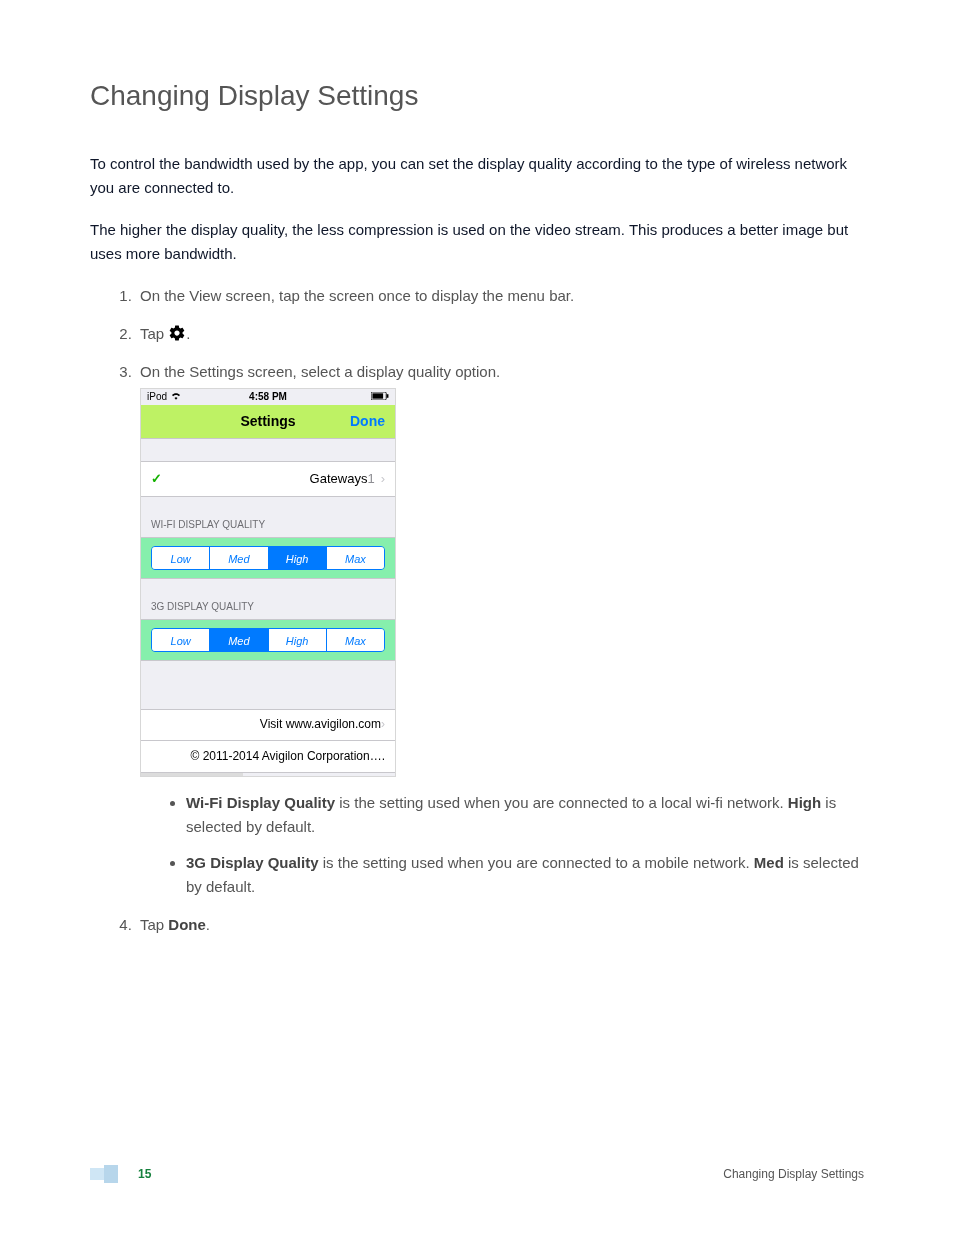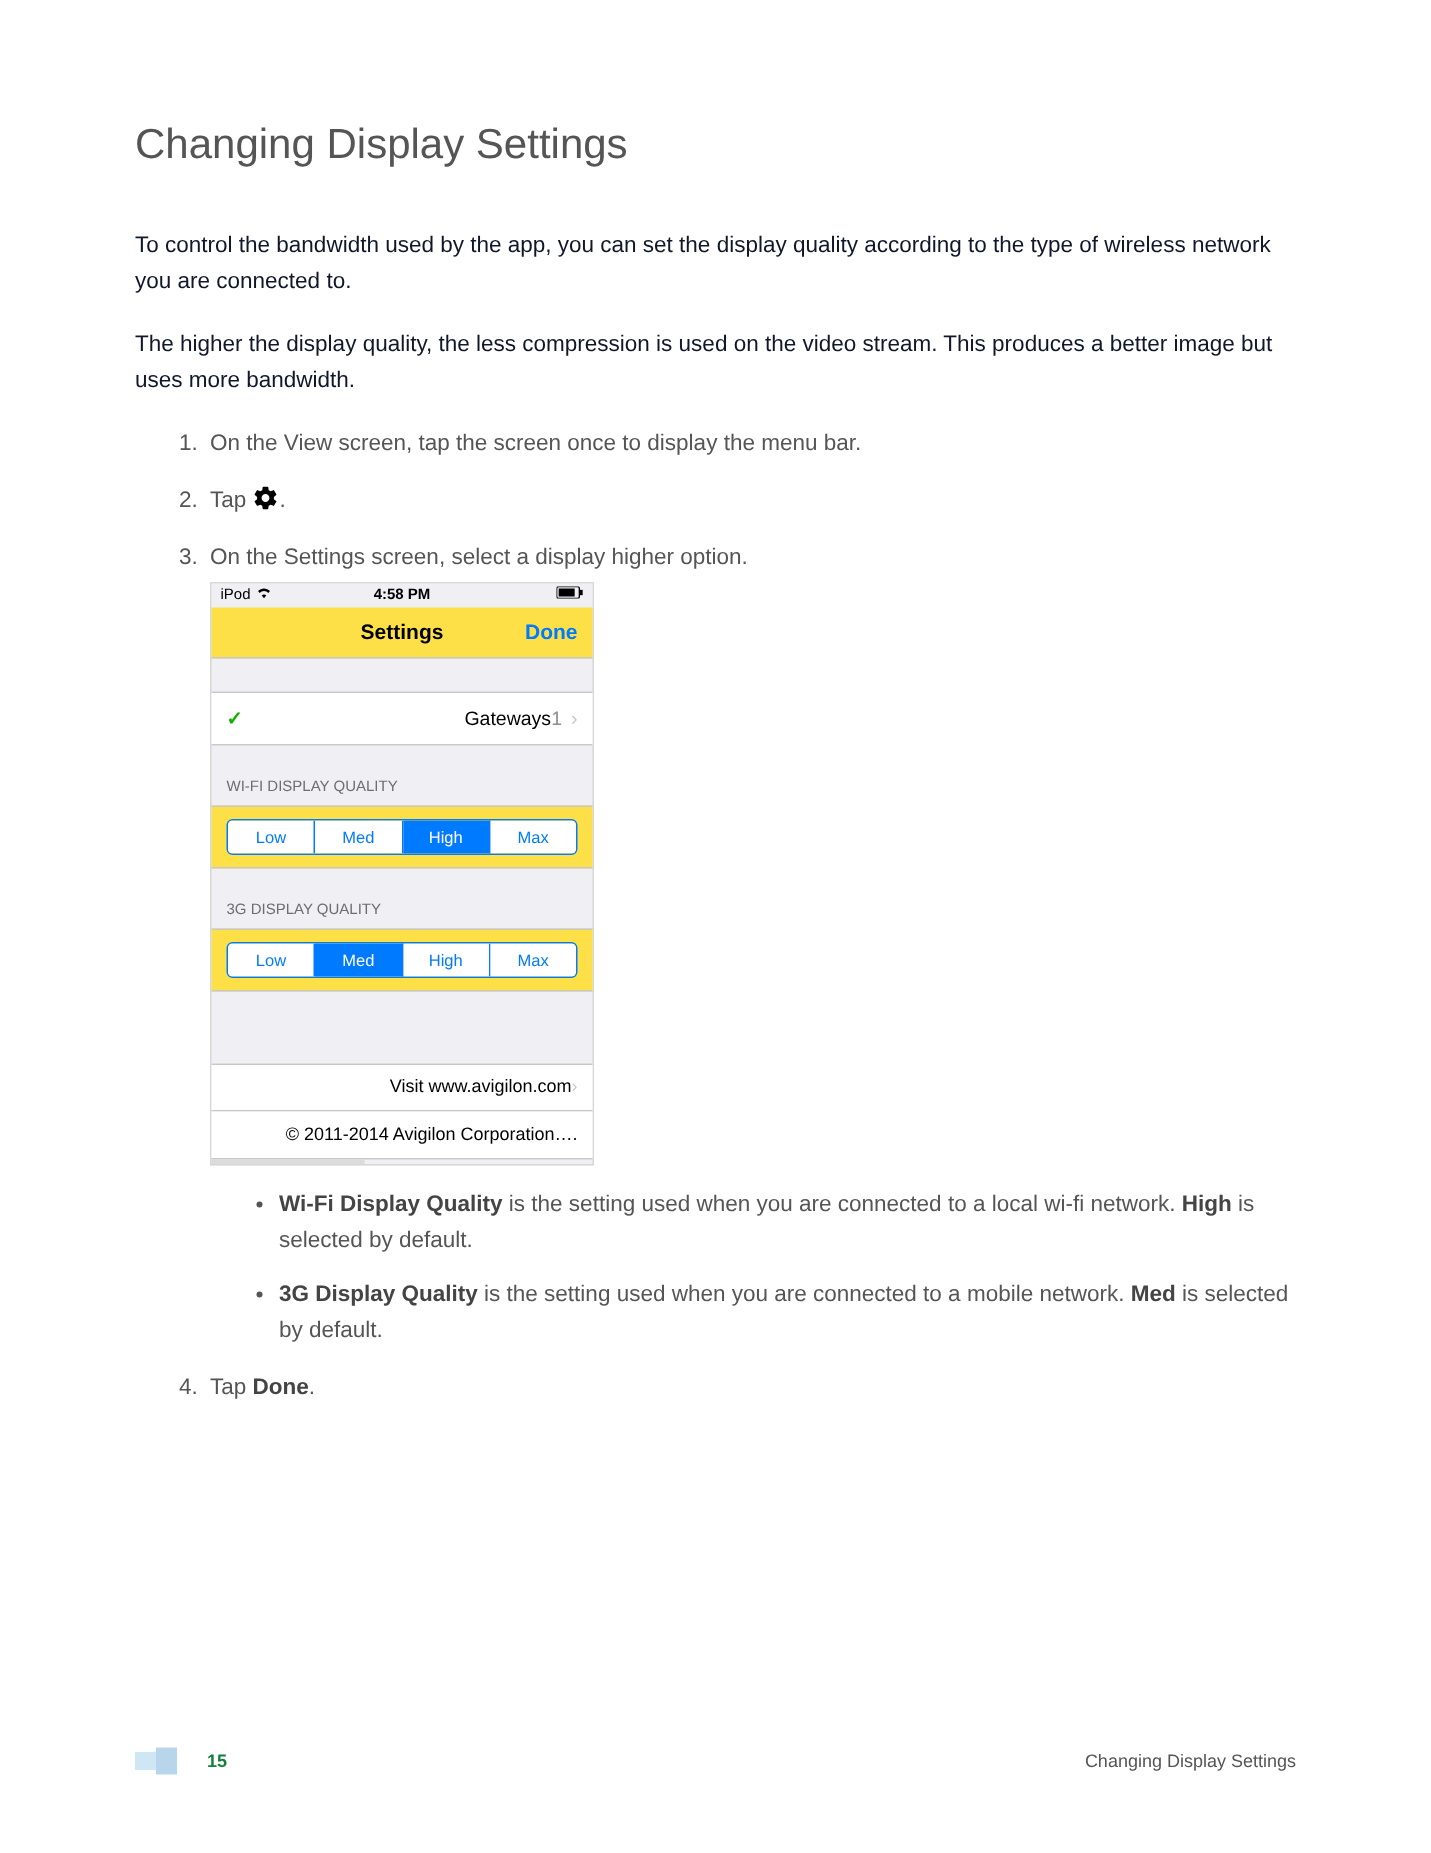--- a/index.html
+++ b/index.html
@@ -67,21 +67,21 @@
     background: #efeff4;
   }
   .status-bar .sb-left { flex: 1; display: flex; align-items: flex-start; gap: 4px; }
   .status-bar .sb-center { flex: 1; text-align: center; font-weight: 600; }
   .status-bar .sb-right { flex: 1; display: flex; justify-content: flex-end; align-items: center; }
   .wifi-icon, .batt-icon { display: inline-block; }
   .nav-bar {
     display: flex;
     align-items: center;
     height: 34px;
-    background: #fde047;
+    background: #bef264;
     border-bottom: 1px solid #c8c7cc;
     position: relative;
   }
   .nav-title {
     position: absolute; left: 0; right: 0; text-align: center;
     font-weight: 700; font-size: 14px; color: #000;
   }
   .nav-done {
     margin-left: auto; padding-right: 10px;
     color: #007aff; font-weight: 700; font-size: 14px;
@@ -100,21 +100,21 @@
   .row .check { color: #14b100; margin-right: 14px; font-weight: 700; }
   .row .label { flex: 1; text-align: right; }
   .row .value { color: #8e8e93; margin-right: 6px; }
   .row .chev { color: #c7c7cc; }
   .section-header {
     font-size: 10px;
     color: #6d6d72;
     padding: 20px 10px 4px 10px;
     text-transform: uppercase;
   }
-  .seg-wrap { background: #fde047; border-top: 1px solid #c8c7cc; border-bottom: 1px solid #c8c7cc; padding: 8px 10px; }
+  .seg-wrap { background: #86efac; border-top: 1px solid #c8c7cc; border-bottom: 1px solid #c8c7cc; padding: 8px 10px; font-style: italic; }
   .seg {
     display: flex;
     border: 1px solid #007aff;
     border-radius: 4px;
     overflow: hidden;
     height: 24px;
   }
   .seg .seg-item {
     flex: 1;
     text-align: center;
@@ -164,21 +164,21 @@
   <ol class="main-list">
     <li>On the View screen, tap the screen once to display the menu bar.</li>
 
     <li>
       <span>Tap </span><span class="gear-icon"><svg width="18" height="18" viewBox="0 0 24 24">
             <path fill="#000" d="M19.4 13c.04-.32.07-.65.07-1s-.03-.68-.07-1l2.11-1.65c.19-.15.24-.42.12-.64l-2-3.46c-.12-.22-.39-.3-.61-.22l-2.49 1c-.52-.4-1.08-.73-1.69-.98l-.38-2.65C14.42 2.18 14.22 2 13.98 2h-4c-.24 0-.44.18-.48.4l-.38 2.65c-.61.25-1.17.58-1.69.98l-2.49-1c-.22-.08-.49 0-.61.22l-2 3.46c-.12.22-.07.49.12.64L4.56 11c-.04.32-.07.65-.07 1s.03.68.07 1l-2.11 1.65c-.19.15-.24.42-.12.64l2 3.46c.12.22.39.3.61.22l2.49-1c.52.4 1.08.73 1.69.98l.38 2.65c.04.22.24.4.48.4h4c.24 0 .44-.18.48-.4l.38-2.65c.61-.25 1.17-.58 1.69-.98l2.49 1c.22.08.49 0 .61-.22l2-3.46c.12-.22.07-.49-.12-.64L19.4 13zM12 15.5c-1.93 0-3.5-1.57-3.5-3.5S10.07 8.5 12 8.5s3.5 1.57 3.5 3.5-1.57 3.5-3.5 3.5z"></path>
           </svg></span><span>.</span>
     </li>
 
     <li>
-      <span>On the Settings screen, select a display higher option.</span>
+      <span>On the Settings screen, select a display quality option.</span>
 
       
       <div class="phone">
         <div class="status-bar">
           <div class="sb-left">
             <span>iPod</span>
             <span class="wifi-icon"><svg width="10" height="8" viewBox="0 0 12 9">
                   <path fill="#000" d="M6 9 7.8 6.8C7.3 6.3 6.7 6 6 6s-1.3.3-1.8.8L6 9zm-3.5-4.2C3.5 3.8 4.7 3.2 6 3.2s2.5.6 3.5 1.6l1.3-1.5C9.4 2 7.8 1.2 6 1.2S2.6 2 1.2 3.3l1.3 1.5z"></path>
                 </svg></span>
           </div>

